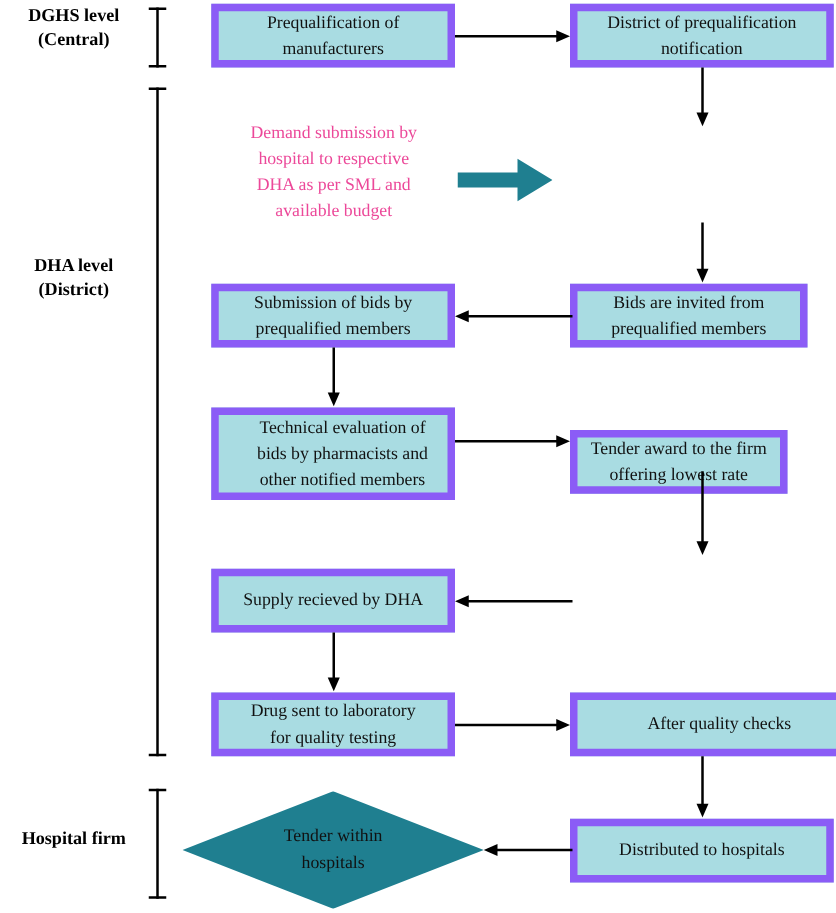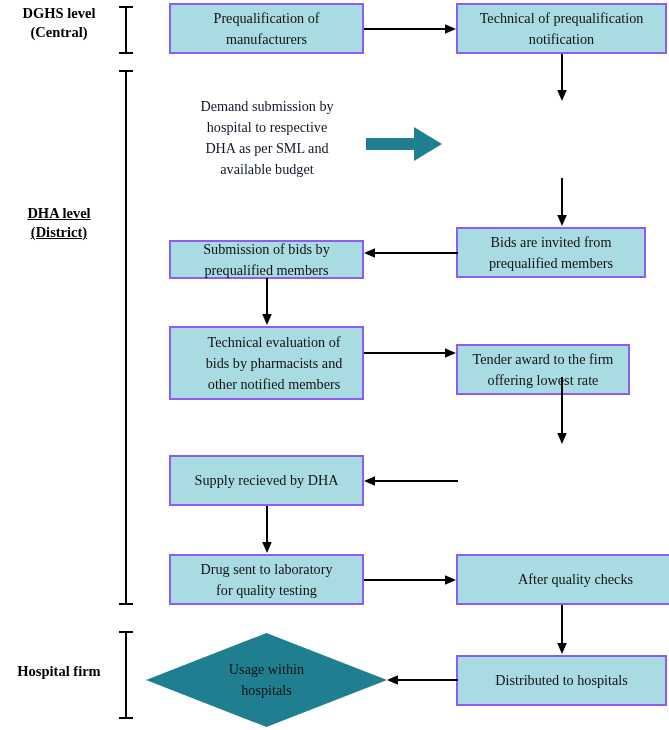--- a/index.html
+++ b/index.html
@@ -46,38 +46,38 @@
     background: #000000;
   }
   .bracket::before { top: 0; }
   .bracket::after  { bottom: 0; }
 
   
   .node {
     position: absolute;
     box-sizing: border-box;
     background: #a9dce2;
-    border: 2px solid #8b5cf6;
+    border: 6px solid #8b5cf6;
     display: flex;
     align-items: center;
     justify-content: center;
     text-align: center;
     font-size: 14.2px;
     line-height: 21px;
     color: #111111;
     padding: 2px 5px;
     white-space: pre-line;
   }
   
   .plain-text {
     position: absolute;
     text-align: center;
     font-size: 14.2px;
     line-height: 21px;
-    color: #0f172a;
+    color: #ec4899;
     white-space: pre-line;
   }
   
   .diamond-wrap {
     position: absolute;
   }
   .diamond-shape {
     position: absolute;
     inset: 0;
   }
@@ -102,45 +102,45 @@
   .blockarrow { position: absolute; }
 </style>
 </head>
 <body>
 
 <div id="canvas">
 
   <div class="level-label" style="left:0px; top:4px; width:118px;">DGHS level
 (Central)</div>
 
-  <div class="level-label" style="left:0px; top:204px; width:118px;text-decoration:underline;">DHA level
+  <div class="level-label" style="left:0px; top:204px; width:118px;">DHA level
 (District)</div>
 
   <div class="level-label" style="left:0px; top:662px; width:118px;">Hospital firm</div>
 
   <div class="bracket" style="left:125px; top:6px; height:48px;"></div>
   <div class="bracket" style="left:125px; top:70px; height:535px;"></div>
   <div class="bracket" style="left:125px; top:631px; height:88px;"></div>
 
   <div class="node" style="left:169px; top:3px; width:195px; height:51px;">Prequalification of
 manufacturers</div>
 
-  <div class="node" style="left:456px; top:3px; width:211px; height:51px;">Technical of prequalification
+  <div class="node" style="left:456px; top:3px; width:211px; height:51px;">District of prequalification
 notification</div>
 
   <div class="plain-text" style="left:170px; top:92px; width:194px; height:92px; display:flex; align-items:center; justify-content:center;">Demand submission by
 hospital to respective
 DHA as per SML and
 available budget</div>
 
 
   <div class="node" style="left:456px; top:227px; width:190px; height:51px;">Bids are invited from
 prequalified members</div>
 
-  <div class="node" style="left:169px; top:240px; width:195px; height:39px;">Submission of bids by
+  <div class="node" style="left:169px; top:227px; width:195px; height:51px;">Submission of bids by
 prequalified members</div>
 
   <div class="node" style="left:169px; top:326px; width:195px; height:74px;padding-left:20px;">Technical evaluation of
 bids by pharmacists and
 other notified members</div>
 
   <div class="node" style="left:456px; top:344px; width:174px; height:51px;">Tender award to the firm
 offering lowest rate</div>
 
 
@@ -150,21 +150,21 @@
   <div class="node" style="left:169px; top:455px; width:195px; height:51px;">Supply recieved by DHA</div>
 
   <div class="node" style="left:456px; top:554px; width:239px; height:51px;">After quality checks</div>
 
   <div class="node" style="left:456px; top:655px; width:211px; height:51px;">Distributed to hospitals</div>
 
   <div class="diamond-wrap" style="left:146px; top:633px; width:241px; height:94px;">
     <svg class="diamond-shape" viewBox="0 0 241 94" preserveAspectRatio="none">
       <polygon points="120.5,0 241,47 120.5,94 0,47" fill="#1f7f90"></polygon>
     </svg>
-    <div class="diamond-label">Usage within
+    <div class="diamond-label">Tender within
 hospitals</div>
   </div>
 
   <div class="conn" style="left:364px; top:20px; width:94px; height:18px;">
     <svg width="94" height="18">
       <line x1="0" y1="9" x2="85" y2="9" stroke="#000" stroke-width="2"></line>
       <polygon points="92,9 81,4.2 81,13.8" fill="#000"></polygon>
     </svg>
   </div>
 

